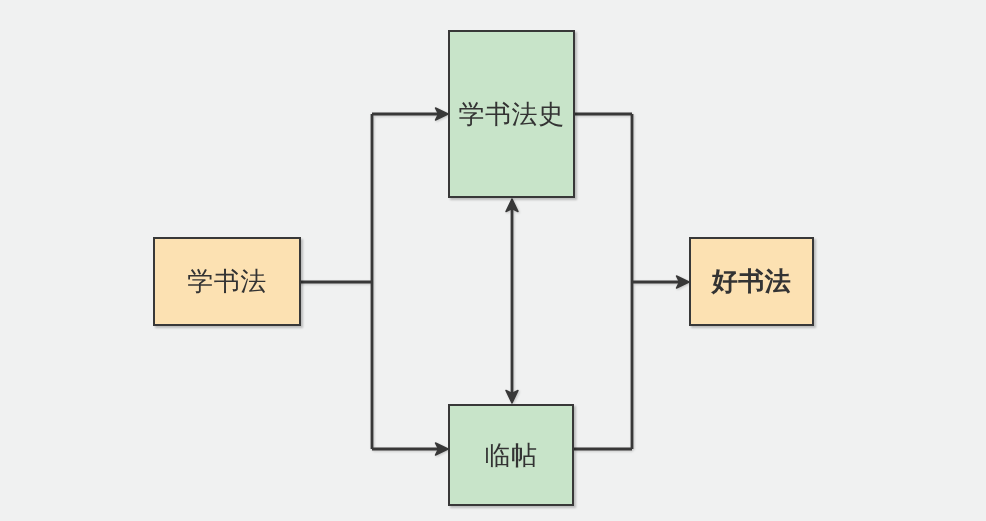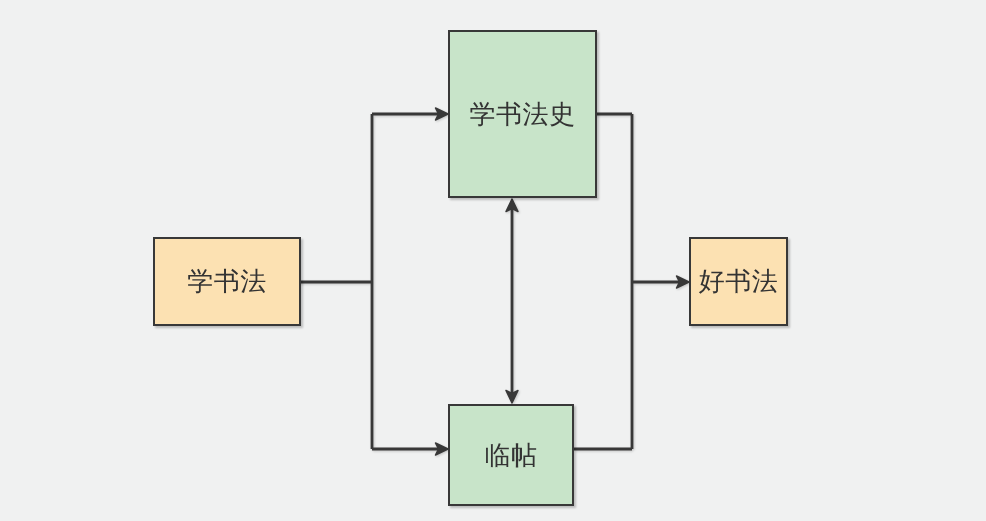--- a/index.html
+++ b/index.html
@@ -40,23 +40,23 @@
     box-shadow: 2px 2px 2px rgba(0,0,0,0.22);
     color: #333333;
     font-size: 26px;
     letter-spacing: 0.5px;
     text-align: center;
     white-space: nowrap;
   }
   .node--orange { background: #fce1b2; }
   .node--green  { background: #c8e4c9; }
   #node-learn   { left: 153px; top: 237px; width: 148px; height: 89px; }
-  #node-history { left: 448px; top: 30px;  width: 149px; height: 168px; }
+  #node-history { left: 448px; top: 30px;  width: 127px; height: 168px; }
   #node-copy    { left: 448px; top: 404px; width: 126px; height: 102px; }
-  #node-good    { left: 689px; top: 237px; width: 99px; height: 89px; }
+  #node-good    { left: 689px; top: 237px; width: 125px; height: 89px; font-weight: bold; }
 </style>
 </head>
 <body>
 
 <div class="canvas">
 
   <svg class="edges-svg" viewBox="0 0 986 521" xmlns="http://www.w3.org/2000/svg">
 
     <path d="M 293 282 H 372"></path>
     <path d="M 372 114 V 449"></path>

